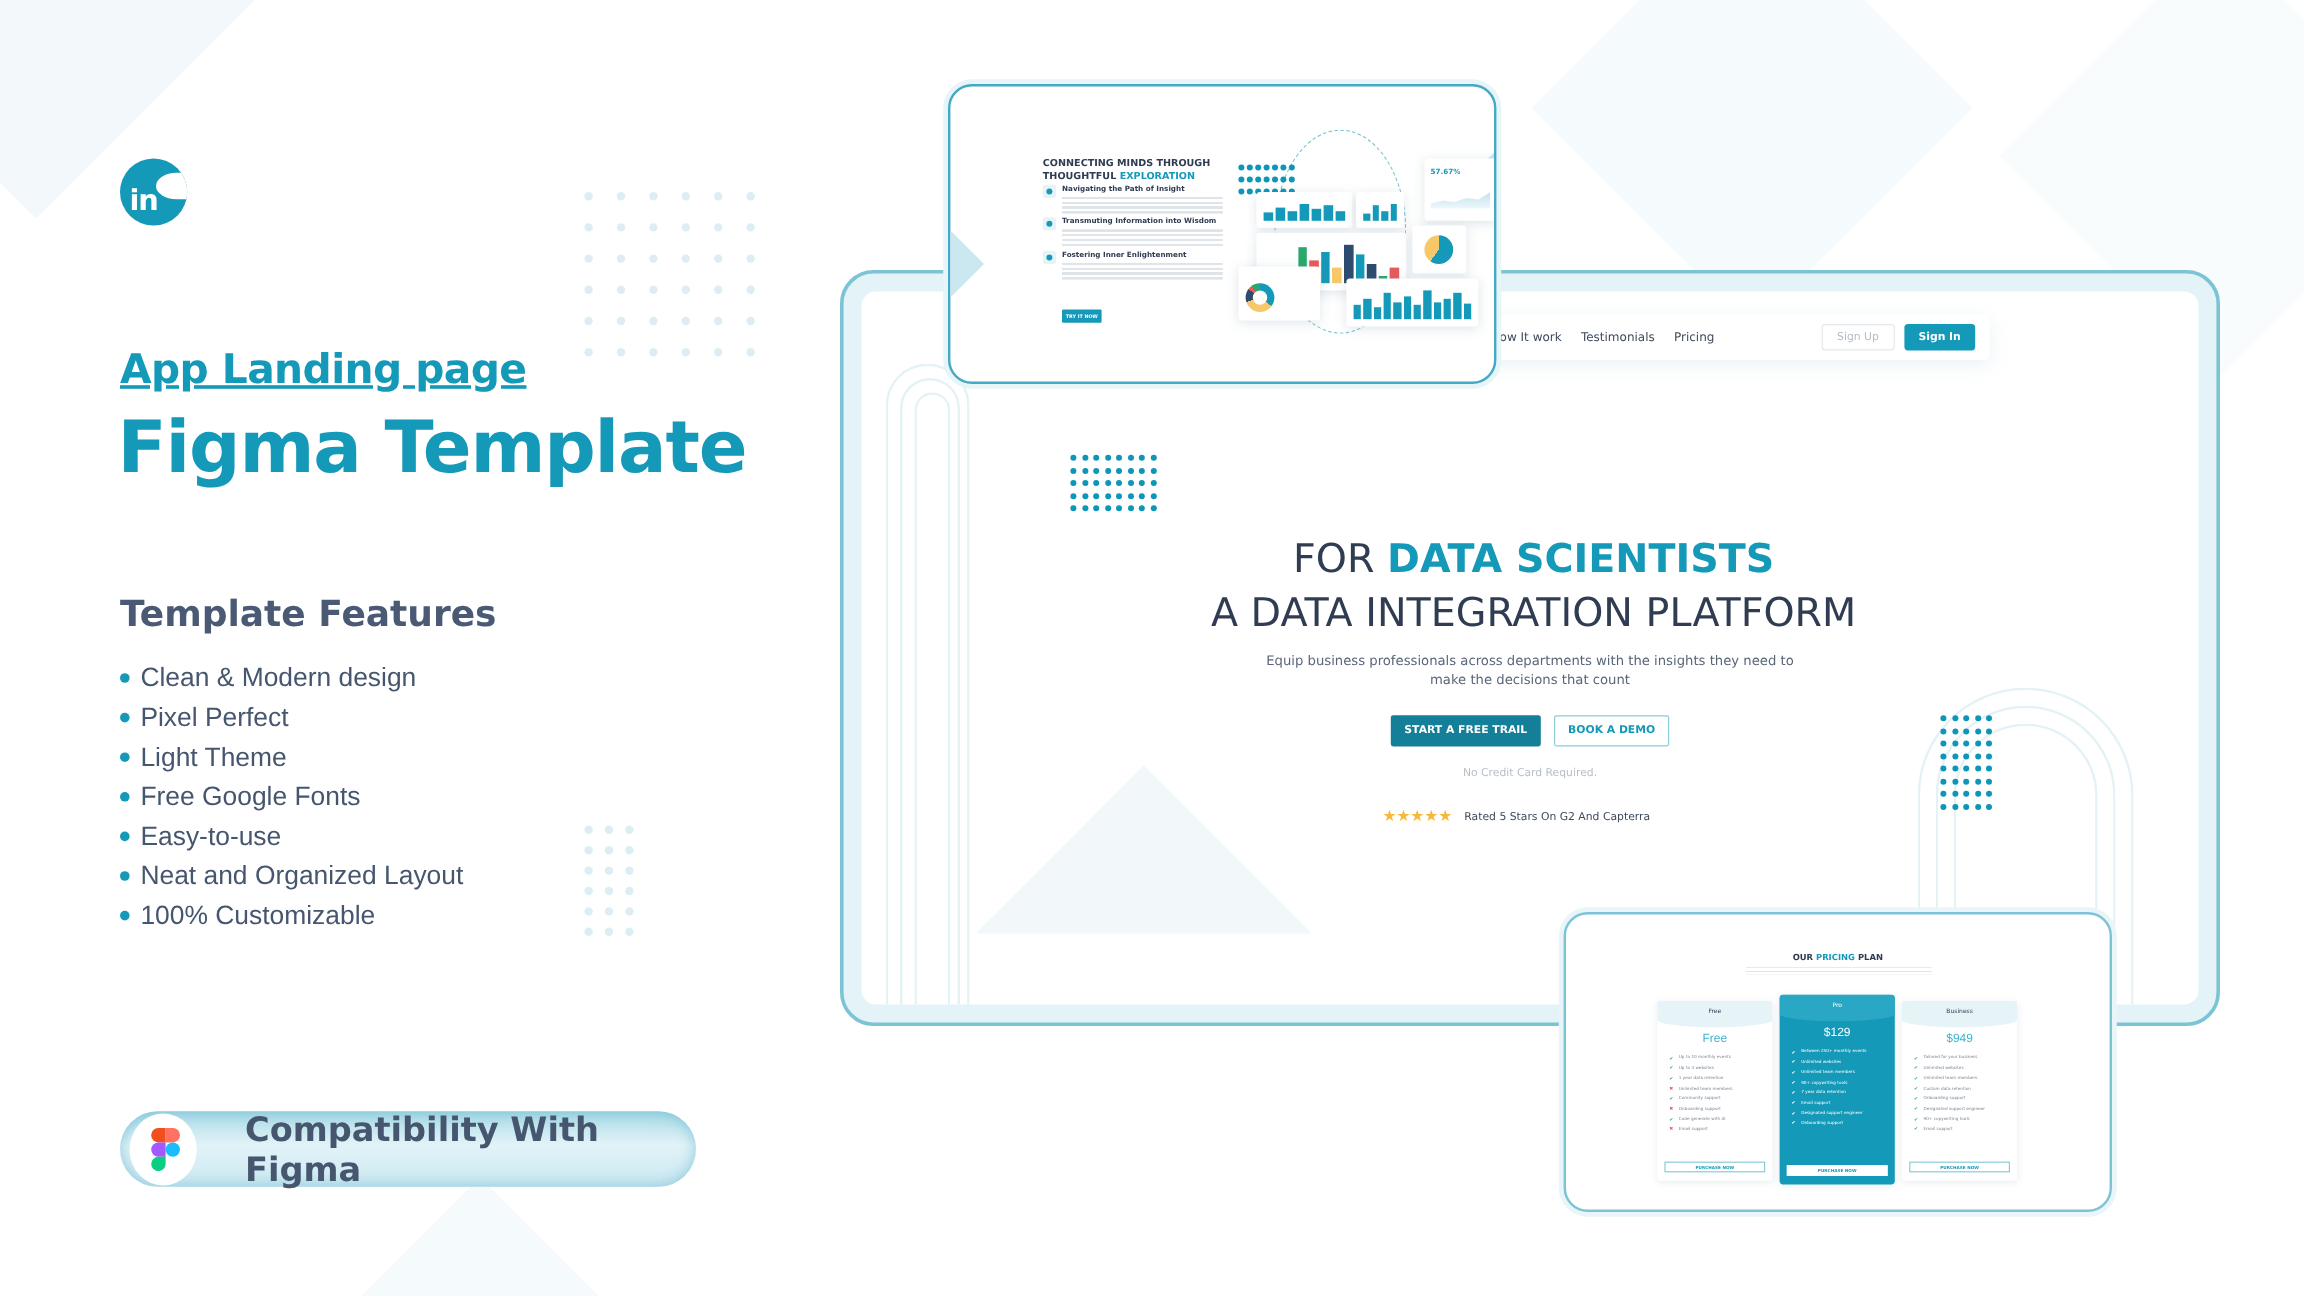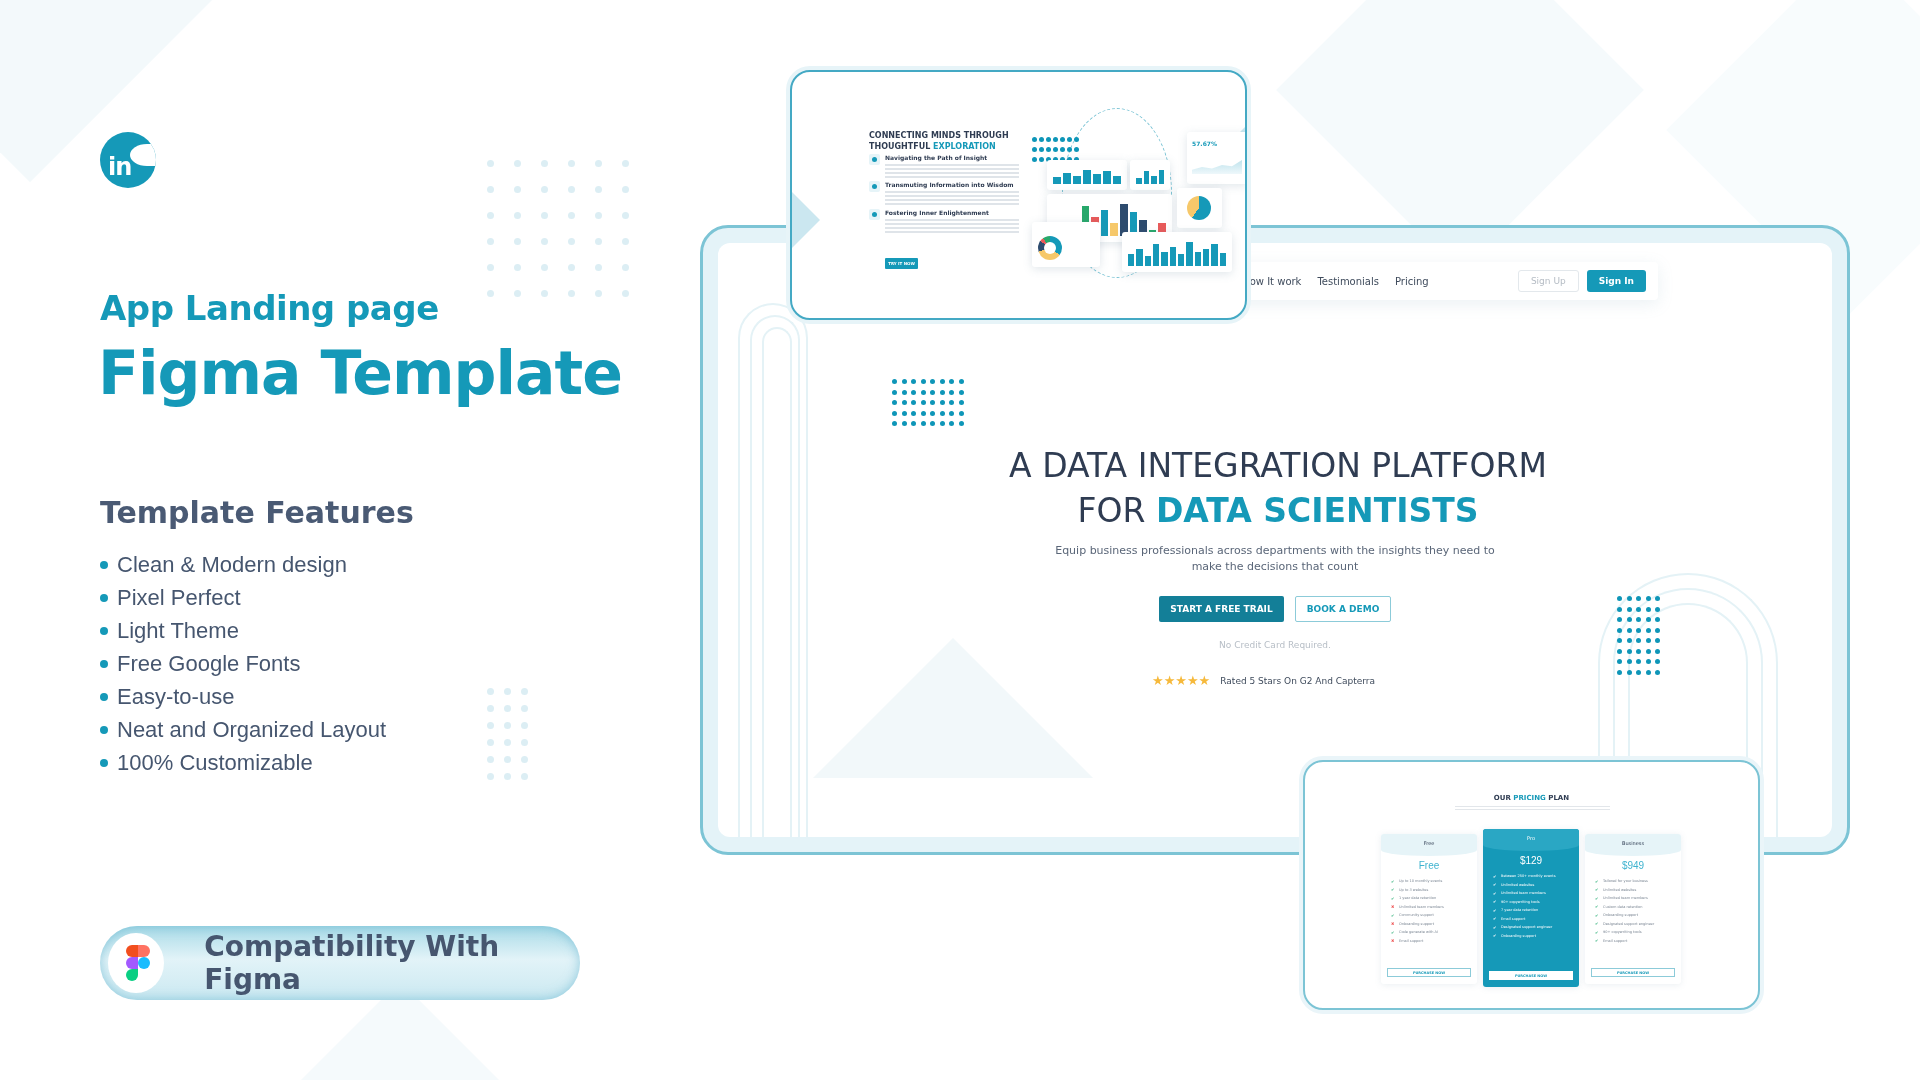--- a/index.html
+++ b/index.html
@@ -16,29 +16,29 @@
   .dots span { width: 5px; height: 5px; border-radius: 50%; background: #0e96b8; }
   .dots.light span { background: #dceef4; width: 7px; height: 7px; }
 
   
   .logo { position: absolute; left: 100px; top: 132px; display: flex; align-items: center; gap: 12px; }
   .logo-mark { width: 56px; height: 56px; border-radius: 50%; background: #1599b8; position: relative; overflow: hidden; }
   .logo-mark .wave { position: absolute; right: -8px; top: 12px; width: 34px; height: 22px; border-radius: 50% 0 0 50%; background: #fff; }
   .logo-mark .in { position: absolute; left: 8px; bottom: 7px; font: bold 24px "DejaVu Sans", sans-serif; color: #fff; letter-spacing: -1px; }
   .logo-text { font: bold 42px "DejaVu Sans", sans-serif; color: #1599b8; letter-spacing: -0.5px; }
 
-  .eyebrow { position: absolute; left: 100px; top: 288px; font: bold 34px "DejaVu Sans", sans-serif; color: #1599b8; letter-spacing: -0.5px; }
+  .eyebrow { position: absolute; left: 100px; top: 288px; font: bold 34px "DejaVu Sans", sans-serif; color: #1599b8; letter-spacing: -0.5px; text-decoration: underline; }
   .hero-title { position: absolute; left: 98px; top: 338px; font: bold 60px "DejaVu Sans", sans-serif; color: #1599b8; letter-spacing: -1px; }
 
   .features-title { position: absolute; left: 100px; top: 495px; font: bold 30px "DejaVu Sans", sans-serif; color: #4a5a74; }
   .features { position: absolute; left: 100px; top: 548px; list-style: none; }
   .features li { display: flex; align-items: center; height: 33px; font: 22px "Liberation Sans", sans-serif; color: #46566f; }
   .features li .bullet { width: 8px; height: 8px; border-radius: 50%; background: #1599b8; margin-right: 9px; }
 
-  .figma-badge { position: absolute; left: 100px; top: 926px; width: 480px; height: 74px; border-radius: 37px;
+  .figma-badge { position: absolute; left: 100px; top: 926px; width: 480px; height: 63px; border-radius: 37px;
     background: linear-gradient(180deg, #a9dbe7 0%, #e2f3f8 45%, #cbe9f1 100%); box-shadow: inset 0 0 12px rgba(80,170,200,.55);
     display: flex; align-items: center; justify-content: flex-end; }
   .figma-logo { width: 60px; height: 60px; margin-left: 8px; border-radius: 50%; background: #fff; position: relative; }
   .figma-logo i { position: absolute; width: 12px; height: 12px; }
   .fig-a { left: 18px; top: 12px; background: #f24e1e; border-radius: 6px 0 0 6px; }
   .fig-b { left: 30px; top: 12px; background: #ff7262; border-radius: 0 6px 6px 0; }
   .fig-c { left: 18px; top: 24px; background: #a259ff; border-radius: 6px 0 0 6px; }
   .fig-d { left: 30px; top: 24px; background: #1abcfe; border-radius: 50%; }
   .fig-e { left: 18px; top: 36px; background: #0acf83; border-radius: 6px 0 6px 6px; }
   .figma-text { margin-left: 40px; font: bold 28px "DejaVu Sans", sans-serif; color: #46566f; }
@@ -325,22 +325,22 @@
   <span class="nav-link nav-cut">e</span>
   <span class="nav-link">How It work</span>
   <span class="nav-link">Testimonials</span>
   <span class="nav-link">Pricing</span>
   <span class="spacer"></span>
   <span class="btn-signup">Sign Up</span>
   <span class="btn-signin">Sign In</span>
 </div>
 
 <div class="hero-h1">
+  <div><span>FOR</span> <b>DATA SCIENTISTS</b></div>
   <div>A DATA INTEGRATION PLATFORM</div>
-  <div><span>FOR</span> <b>DATA SCIENTISTS</b></div>
 </div>
 <div class="hero-sub">Equip business professionals across departments with the insights they need to make the decisions that count</div>
 <div class="btn-trial">START A FREE TRAIL</div>
 <div class="btn-demo">BOOK A DEMO</div>
 <div class="no-cc">No Credit Card Required.</div>
 <div class="rating">
   <span class="star">★★★★★</span>
   <span class="rtext">Rated 5 Stars On G2 And Capterra</span>
 </div>
 

